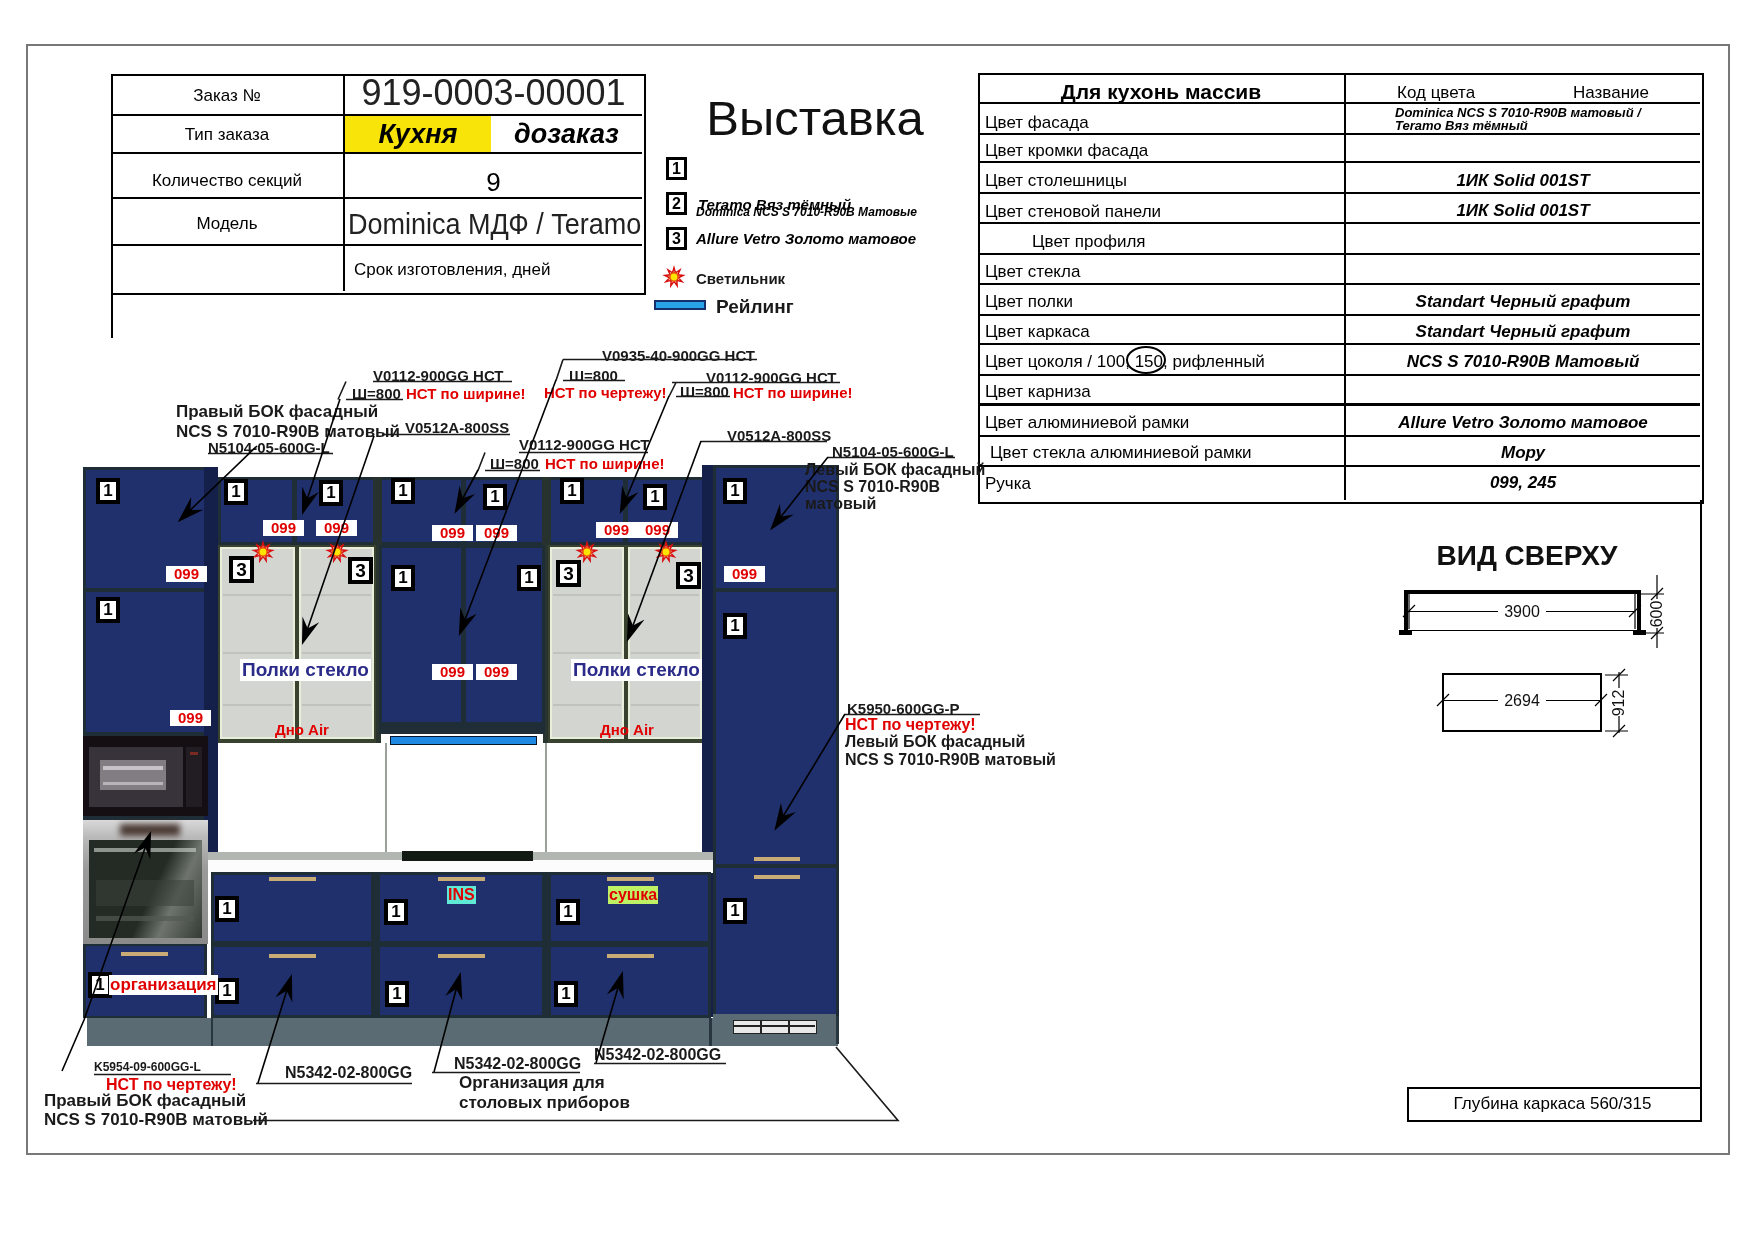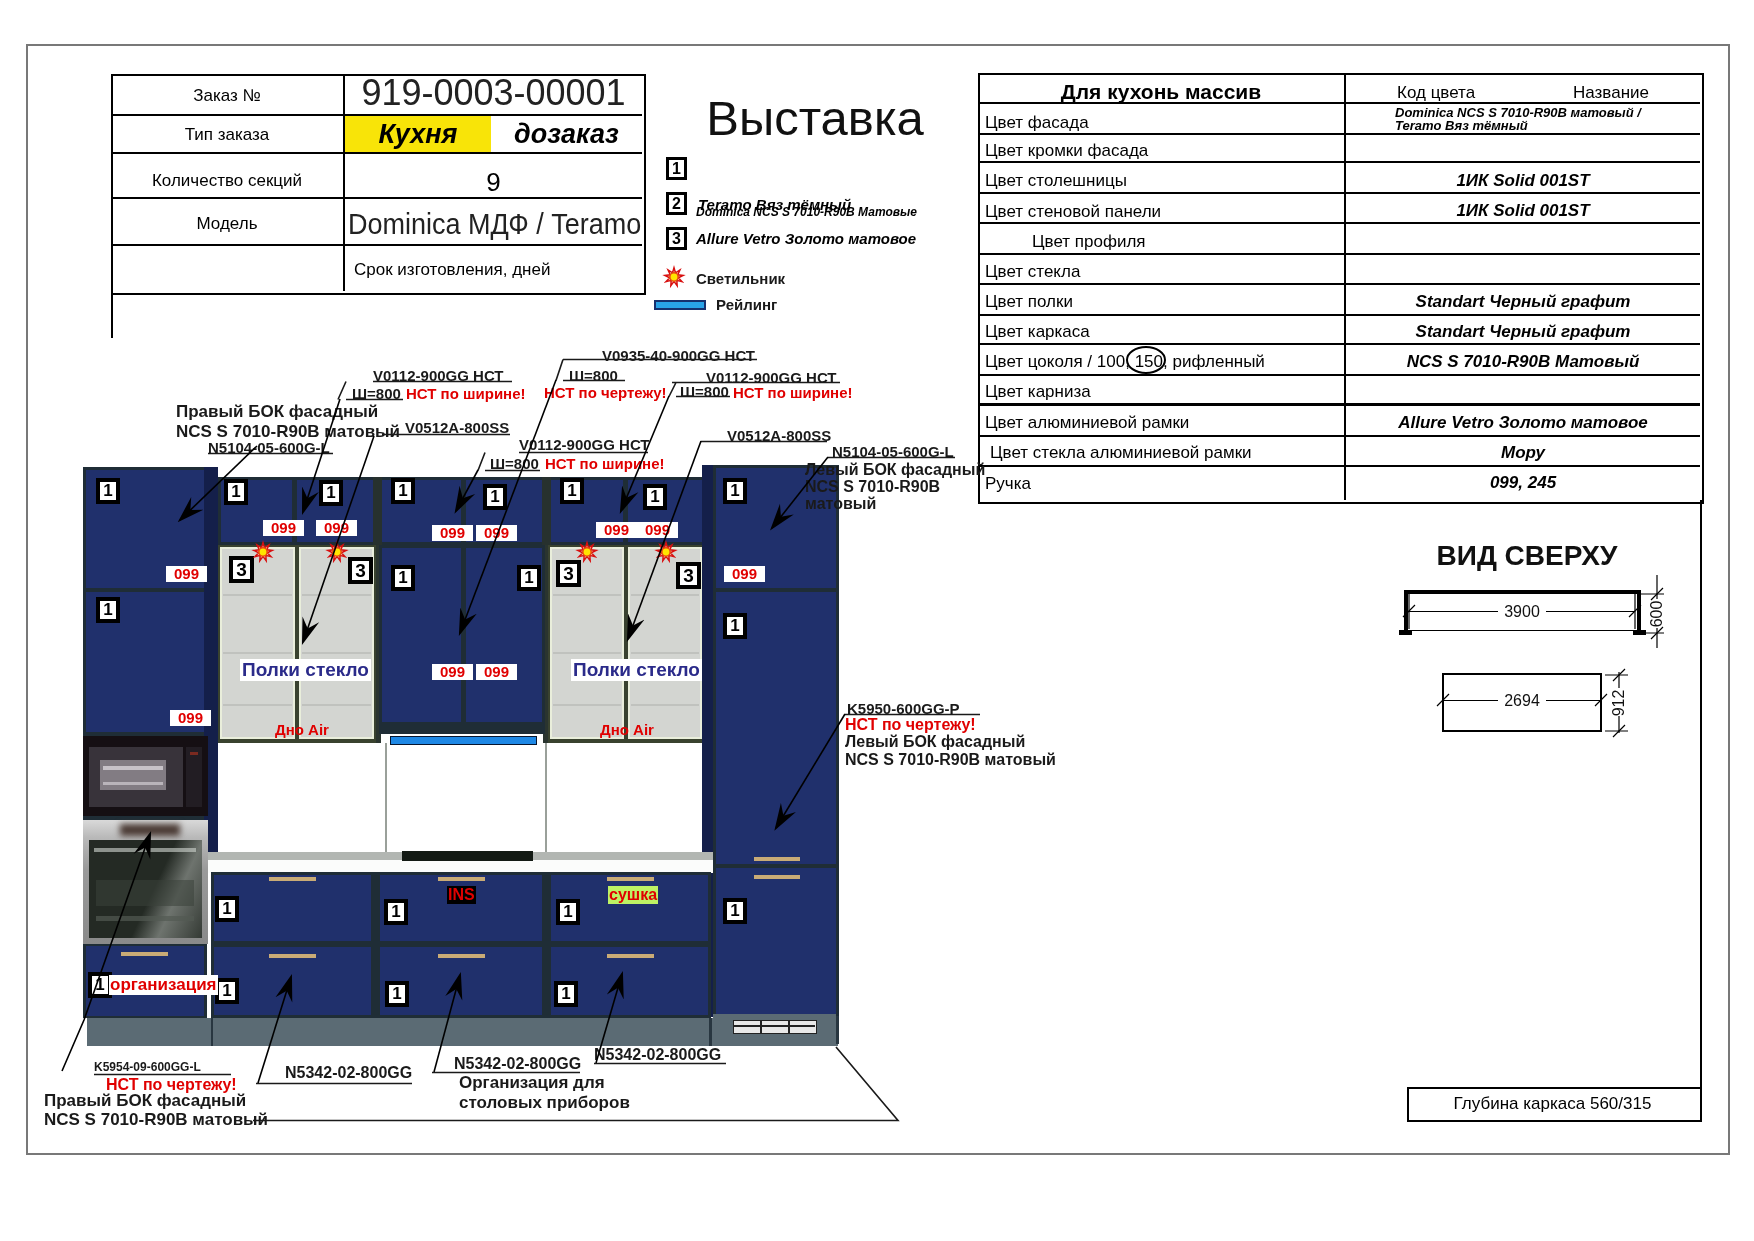--- a/index.html
+++ b/index.html
@@ -49,21 +49,21 @@
 
 <div class="badge" style="left:666px;top:192px;width:15px;height:17px;font-size:16px;line-height:17px;border-width:3px;">2</div>
 <div class="abs bi" style="left:698px;top:196px;font-size:15px;">Teramo Вяз тёмный</div>
 
 <div class="badge" style="left:666px;top:227px;width:15px;height:17px;font-size:16px;line-height:17px;border-width:3px;">3</div>
 <div class="abs bi" style="left:696px;top:230px;font-size:15px;">Allure Vetro Золото матовое</div>
 
 <div class="abs lbl" style="left:696px;top:270px;font-size:15px;">Светильник</div>
 
 <div class="abs" style="left:654px;top:300px;width:48px;height:6px;background:#29a3e8;border:2px solid #16306e;"></div>
-<div class="abs lbl" style="left:716px;top:296px;font-size:15px;">Рейлинг</div>
+<div class="abs lbl" style="left:716px;top:296px;font-size:19px;">Рейлинг</div>
 
 <div class="abs" style="left:978px;top:73px;width:722px;height:427px;border:2px solid #000;"></div>
 <div class="abs" style="left:1344px;top:73px;width:2px;height:427px;background:#000;"></div>
 
 <div class="abs" style="left:978px;top:102px;width:722px;height:2px;background:#000;"></div>
 <div class="abs" style="left:978px;top:133px;width:722px;height:2px;background:#000;"></div>
 <div class="abs" style="left:978px;top:161px;width:722px;height:2px;background:#000;"></div>
 <div class="abs" style="left:978px;top:192px;width:722px;height:2px;background:#000;"></div>
 <div class="abs" style="left:978px;top:222px;width:722px;height:2px;background:#000;"></div>
 <div class="abs" style="left:978px;top:253px;width:722px;height:2px;background:#000;"></div>
@@ -280,21 +280,21 @@
 <div class="b099" style="left:637px;top:522px;">099</div>
 <div class="b099" style="left:724px;top:566px;">099</div>
 <div class="b099" style="left:432px;top:664px;">099</div>
 <div class="b099" style="left:476px;top:664px;">099</div>
 
 <div class="abs" style="left:240px;top:659px;background:#fff;color:#2b2b8a;font-weight:bold;font-size:19px;padding:0 2px;">Полки стекло</div>
 <div class="abs" style="left:571px;top:659px;background:#fff;color:#2b2b8a;font-weight:bold;font-size:19px;padding:0 2px;">Полки стекло</div>
 <div class="abs red" style="left:275px;top:721px;font-size:15px;">Дно Air</div>
 <div class="abs red" style="left:600px;top:721px;font-size:15px;">Дно Air</div>
 
-<div class="abs red" style="left:447px;top:886px;background:#000000;font-size:16px;padding:0 1px;">INS</div>
+<div class="abs red" style="left:447px;top:886px;background:#5eead4;font-size:16px;padding:0 1px;">INS</div>
 <div class="abs red" style="left:608px;top:886px;background:#bef264;font-size:16px;padding:0 1px;">сушка</div>
 <div class="abs red" style="left:109px;top:975px;background:#fff;font-size:17px;padding:0 1px;">организация</div>
 
 <div class="abs lbl" style="left:176px;top:402px;font-size:17px;">Правый БОК фасадный<br>NCS S 7010-R90B матовый</div>
 <div class="abs lbl" style="left:208px;top:439px;font-size:15px;">N5104-05-600G-L</div>
 <div class="abs lbl" style="left:405px;top:419px;font-size:15px;">V0512A-800SS</div>
 <div class="abs lbl" style="left:373px;top:367px;font-size:15px;">V0112-900GG НСТ</div>
 <div class="abs lbl" style="left:352px;top:385px;font-size:15px;">Ш=800</div>
 <div class="abs red" style="left:406px;top:385px;font-size:15px;">НСТ по ширине!</div>
 <div class="abs lbl" style="left:602px;top:347px;font-size:15px;">V0935-40-900GG НСТ</div>

